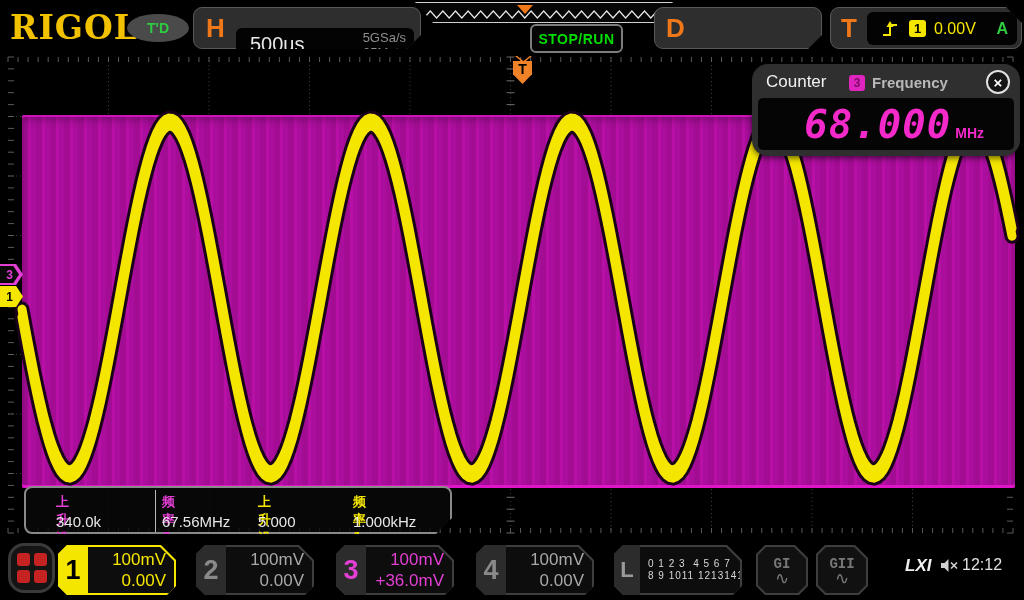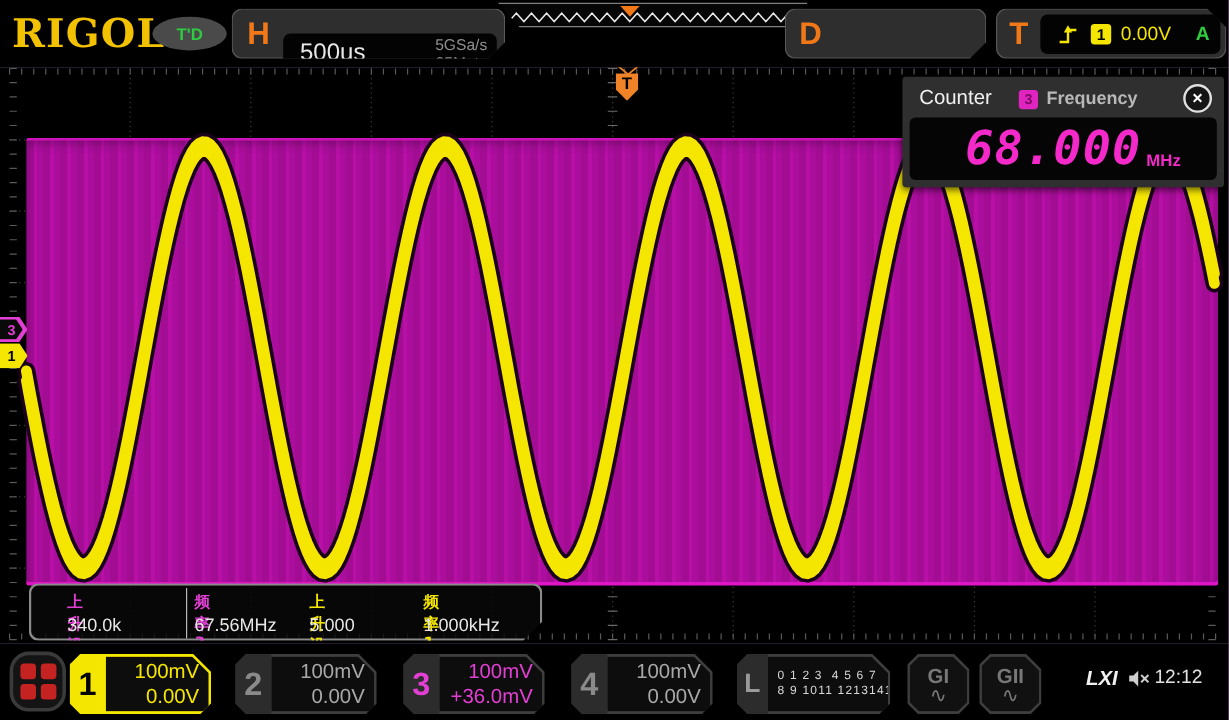--- a/index.html
+++ b/index.html
@@ -63,21 +63,21 @@
           clip-path:polygon(0 0,70% 0,100% 50%,70% 100%,0 100%);
           display:flex; align-items:center; font-size:12px; font-weight:bold; }
   #marker-ch3 { top:208px; background:#e33fd4; }
   #marker-ch3 .inner { width:19px; height:17px; margin-left:0; background:#0a0a0a;
           clip-path:polygon(0 0,70% 0,100% 50%,70% 100%,0 100%); color:#e33fd4;
           display:flex; align-items:center; justify-content:center; }
   #marker-ch1 { top:230px; background:#f5e600; color:#000; justify-content:center; padding-right:4px; }
 
   
   #counter { position:absolute; left:752px; top:8px; width:268px; height:92px; background:#2f2f2f;
-          border-radius:3px; z-index:10; box-shadow:0 2px 6px rgba(0,0,0,.6); }
+          border-radius:16px; z-index:10; box-shadow:0 2px 6px rgba(0,0,0,.6); }
   #counter-title { position:absolute; left:14px; top:8px; color:#f0f0f0; font-size:17px; }
   #counter-badge { position:absolute; left:97px; top:11px; width:16px; height:16px; background:#e024c0;
           border-radius:3px; color:#7c0a64; font-weight:bold; font-size:12px; display:flex;
           align-items:center; justify-content:center; }
   #counter-mode { position:absolute; left:120px; top:10px; color:#b8b8b8; font-size:15px;font-weight:bold; }
   #counter-close { position:absolute; right:10px; top:6px; width:24px; height:24px; border:2px solid #e0e0e0;
           border-radius:50%; background:#151515; color:#fff; font-size:15px; font-weight:bold;
           display:flex; align-items:center; justify-content:center; line-height:1; }
   #counter-display { position:absolute; left:6px; top:34px; width:256px; height:52px; background:#050505;
           border-radius:5px; display:flex; align-items:center; justify-content:flex-end; padding-right:30px; }
@@ -126,21 +126,21 @@
   #labox .tab { position:absolute; left:0; top:0; width:26px; height:100%; background:#2c2c2c; color:#9a9a9a;
           display:flex; align-items:center; justify-content:center; font-size:22px; font-weight:bold; }
   #labox .body { position:absolute; left:26px; top:2px; right:2px; bottom:2px; background:#0d0d0d;
           clip-path:polygon(0 0,calc(100% - 14px) 0,100% 14px,100% 100%,0 100%);
           color:#d8d8d8; font-size:10px; line-height:12px; padding:11px 0 0 8px; letter-spacing:1px; white-space:pre; }
   .genbox { position:absolute; top:9px; width:52px; height:50px; background:#3e3e3e;
           clip-path:polygon(0 9px,9px 0,calc(100% - 13px) 0,100% 13px,100% calc(100% - 9px),calc(100% - 9px) 100%,9px 100%,0 calc(100% - 9px)); }
   .genbox .inner { position:absolute; inset:2px; background:#111; display:flex; flex-direction:column;
           align-items:center; justify-content:center; color:#787878;
           clip-path:polygon(0 8px,8px 0,calc(100% - 12px) 0,100% 12px,100% calc(100% - 8px),calc(100% - 8px) 100%,8px 100%,0 calc(100% - 8px)); }
-  .genbox .glabel { font-size:17px; font-weight:bold; font-family:Liberation Sans, sans-serif; }
+  .genbox .glabel { font-size:14px; font-weight:bold; font-family:Liberation Mono, monospace; }
   .genbox .gwave { font-size:17px; line-height:12px; font-family:"DejaVu Sans",sans-serif; }
   #gen1 { left:756px; } #gen2 { left:816px; }
   #lxi { position:absolute; left:905px; top:20px; color:#f0f0f0; font-weight:bold; font-style:italic; font-size:17px; }
   #mute { position:absolute; left:940px; top:22px; }
   #clock { position:absolute; left:962px; top:20px; color:#e0e0e0; font-size:16px; }
 </style>
 </head>
 <body>
 
 <div id="screen">
@@ -160,20 +160,21 @@
       </div>
     </div>
 
     <div id="preview-strip">
       <svg id="zigzagsvg" width="256" height="19">
           <polyline points="8,15 14.3,8 20.6,15 26.9,8 33.2,15 39.5,8 45.8,15 52.1,8 58.4,15 64.69999999999999,8 71,15 77.3,8 83.6,15 89.89999999999999,8 96.2,15 102.5,8 108.8,15 115.1,8 121.39999999999999,15 127.7,8 134,15 140.29999999999998,8 146.6,15 152.9,8 159.2,15 165.5,8 171.79999999999998,15 178.1,8 184.4,15 190.7,8 197,15 203.29999999999998,8 209.6,15 215.9,8 222.2,15 228.5,8 234.79999999999998,15 241.1,8 247.4,15" fill="none" stroke="#e8e8e8" stroke-width="1.2"></polyline>
         </svg>
       <div id="preview-tri"></div>
     </div>
 
+    <div class="tbtn" id="btn-stoprun">STOP/RUN</div>
 
     <div class="hwbox" id="dbox">
       <span class="hwletter">D</span>
     </div>
 
     <div class="hwbox" id="tbox">
       <span class="hwletter">T</span>
       <div class="hwinner">
         <svg id="t-slope-icon" width="18" height="18">
           <path d="M2 15 H9 V5 H16" stroke="#f5e600" stroke-width="2" fill="none"></path>

